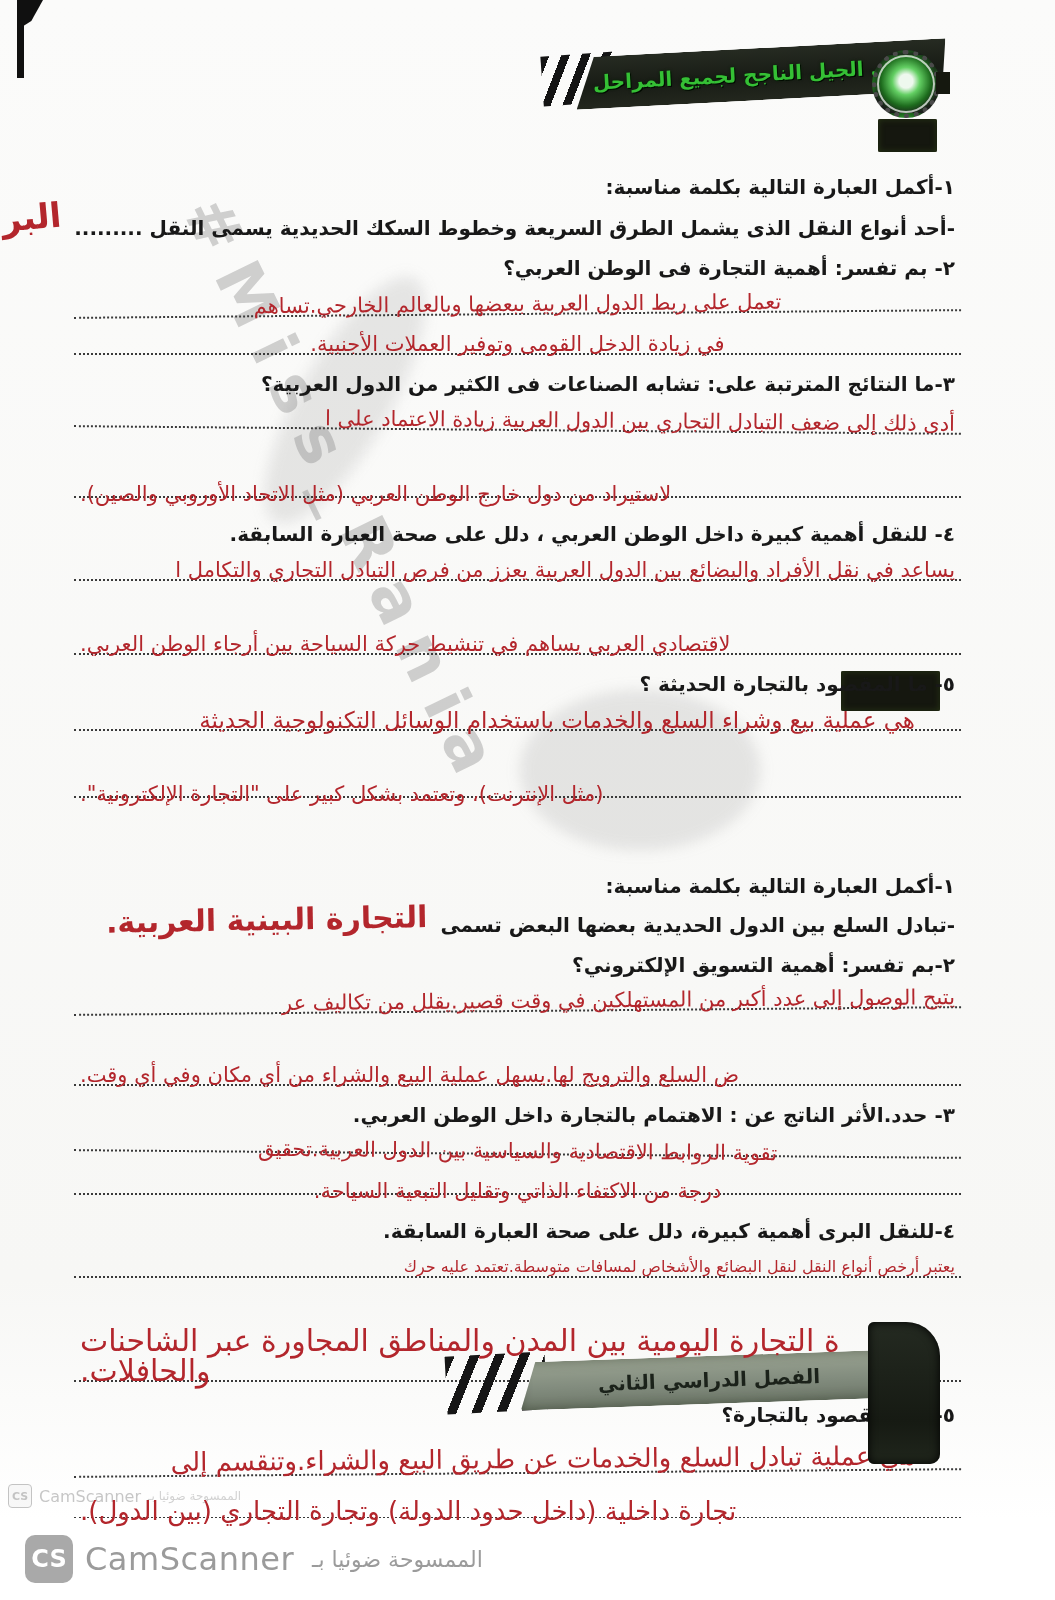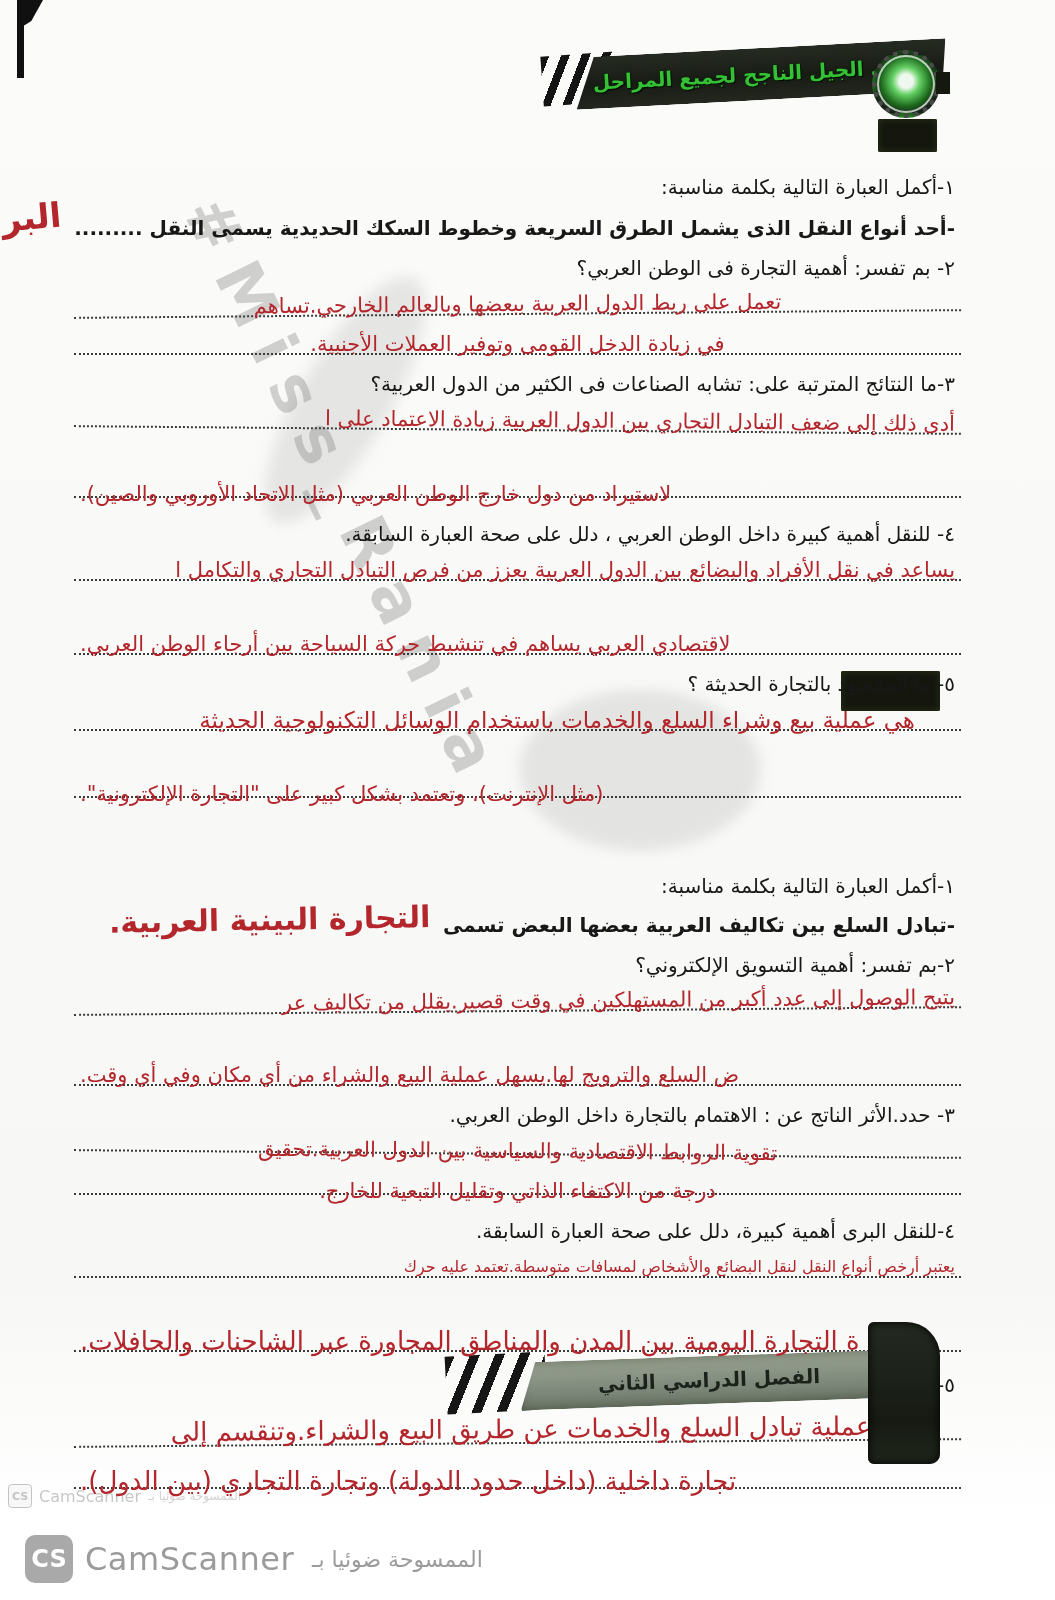--- a/index.html
+++ b/index.html
@@ -57,21 +57,21 @@
     box-shadow:inset 0 0 6px #2c3a17, inset 0 0 2px #000;
   }
   #marker1{left:878px;top:119px;width:59px;height:33px;}
   #marker2{left:841px;top:671px;width:99px;height:40px;}
   
   .content{
     position:absolute;inset:0;
     padding:166px 100px 0 80px;direction:rtl;box-sizing:border-box;
   }
   .q{
-    color:var(--ink);font-weight:normal;font-size:20px;line-height:30px;
+    color:var(--ink);font-weight:bold;font-size:20px;line-height:30px;
     text-align:right;margin:6px 0 2px;
   }
   .stem-line{
     color:var(--ink);font-weight:bold;font-size:20px;line-height:38px;
     text-align:right;white-space:nowrap;
   }
   .inline-ans{
     display:inline-block;color:var(--red);font-weight:bold;
     transform:rotate(-5deg) translateY(-4px);margin-right:6px;
   }
@@ -182,35 +182,35 @@
     <div class="ans cont"><span>لاقتصادي العربي يساهم في تنشيط حركة السياحة بين أرجاء الوطن العربي.</span></div>
 
     <div class="q">٥- ما المقصود بالتجارة الحديثة ؟</div>
     <div class="ans indent-r" style="font-size:23px;"><span>هي عملية بيع وشراء السلع والخدمات باستخدام الوسائل التكنولوجية الحديثة</span></div>
     <div class="ans cont mid" style="font-size:21px;"><span>(مثل الإنترنت)، وتعتمد بشكل كبير على "التجارة الإلكترونية".</span></div>
 
     <div class="section-gap"></div>
 
     <div class="q">١-أكمل العبارة التالية بكلمة مناسبة:</div>
     <div class="stem-line">
-      <span>-تبادل السلع بين تكاليف العربية بعضها البعض تسمى</span>
+      <span>-تبادل السلع بين الدول الحديدية بعضها البعض تسمى</span>
       <span class="inline-ans big2">التجارة البينية العربية.</span>
     </div>
 
     <div class="q">٢-بم تفسر: أهمية التسويق الإلكتروني؟</div>
     <div class="ans tiltL"><span>يتيح الوصول إلى عدد أكبر من المستهلكين في وقت قصير.يقلل من تكاليف عر</span></div>
     <div class="ans cont"><span>ض السلع والترويج لها.يسهل عملية البيع والشراء من أي مكان وفي أي وقت.</span></div>
 
     <div class="q">٣- حدد.الأثر الناتج عن : الاهتمام بالتجارة داخل الوطن العربي.</div>
     <div class="ans center mid tiltR"><span>تقوية الروابط الاقتصادية والسياسية بين الدول العربية.تحقيق</span></div>
-    <div class="ans center mid"><span>درجة من الاكتفاء الذاتي وتقليل التبعية للخارج.</span></div>
+    <div class="ans center mid"><span>درجة من الاكتفاء الذاتي وتقليل التبعية السياحة.</span></div>
 
     <div class="q">٤-للنقل البرى أهمية كبيرة، دلل على صحة العبارة السابقة.</div>
     <div class="ans" style="font-size:16px;"><span>يعتبر أرخص أنواع النقل لنقل البضائع والأشخاص لمسافات متوسطة.تعتمد عليه حرك</span></div>
-    <div class="ans cont" style="font-size:26px;"><span>ة التجارة اليومية بين المدن والمناطق المجاورة عبر الشاحنات والحافلات.</span></div>
+    <div class="ans cont" style="font-size:30px;"><span>ة التجارة اليومية بين المدن والمناطق المجاورة عبر الشاحنات والحافلات.</span></div>
 
     <div class="q" style="margin-top:14px;">٥- ما المقصود بالتجارة؟</div>
     <div class="ans bigred indent-r tiltL"><span>هي عملية تبادل السلع والخدمات عن طريق البيع والشراء.وتنقسم إلى</span></div>
     <div class="ans bigred cont mid" style="padding-right:80px;"><span>تجارة داخلية (داخل حدود الدولة) وتجارة التجاري (بين الدول).</span></div>
 
   </div>
 
   <div class="fb-stripes"></div>
   <div class="fb-bar">
     <span>الفصل الدراسي الثاني</span>

